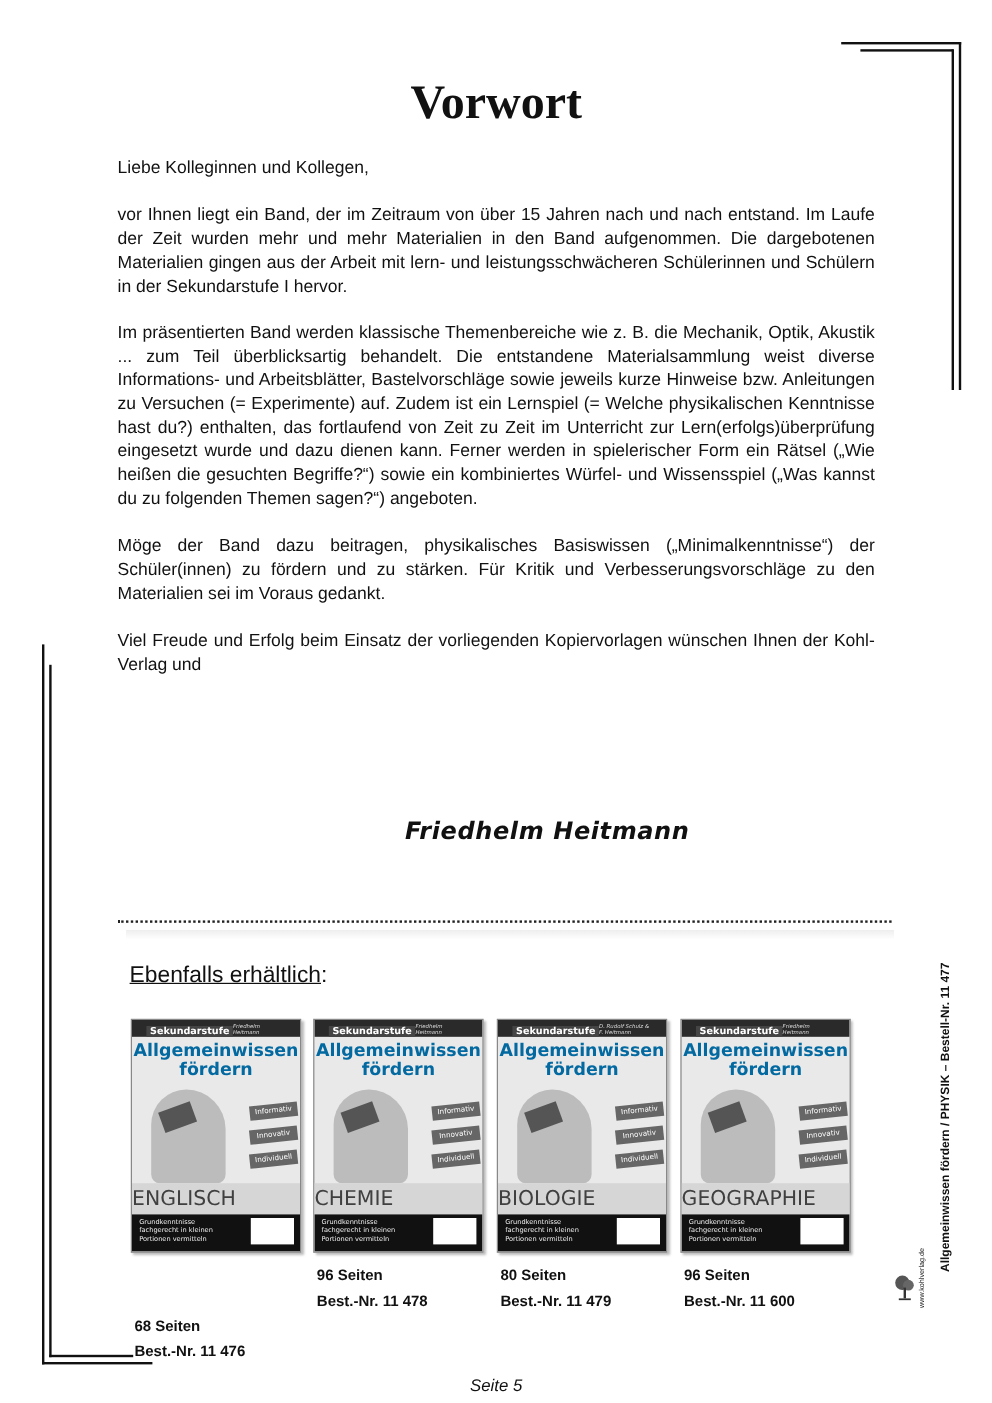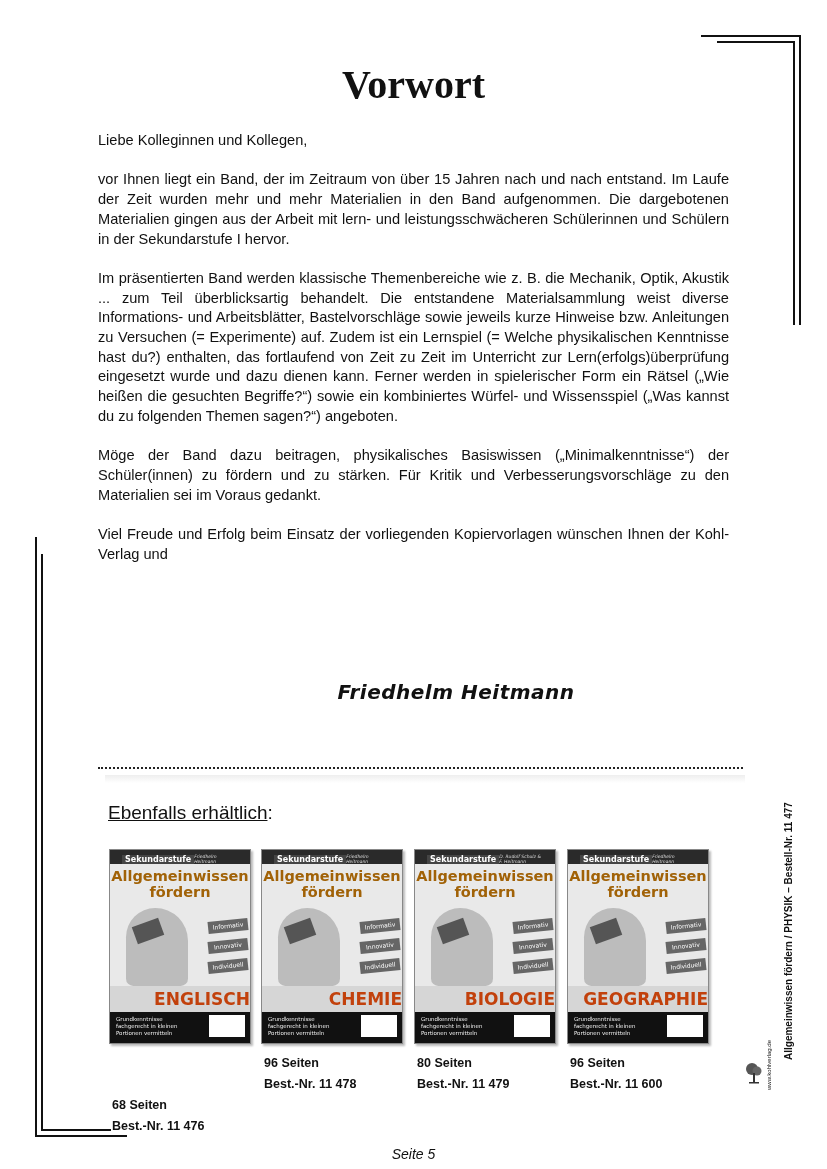--- a/index.html
+++ b/index.html
@@ -10,25 +10,25 @@
   #body p { margin:0 0 19.7px 0; }
   #signature { position:absolute; left:0; width:912px; top:680px; text-align:center; font-family:"DejaVu Sans", sans-serif; font-style:italic; font-weight:bold; font-size:20px; letter-spacing:0.5px; }
   #dots { position:absolute; left:98px; top:767px; width:645px; border-top:2px dotted #222; }
   #dotshadow { position:absolute; left:105px; top:775px; width:640px; height:8px; background:linear-gradient(#eee,#fff); }
   #also { position:absolute; left:108px; top:802px; font-size:19px; }
   #also .u { text-decoration:underline; }
   .book { position:absolute; top:849px; width:140px; height:193px; background:#e9e9e9; border:1px solid #888; box-shadow:2px 2px 2px #bbb; overflow:hidden; font-family:"DejaVu Sans", sans-serif; }
   .book .top { height:14px; background:#2a2a2a; display:flex; align-items:flex-end; justify-content:space-between; padding:0 12px; }
   .book .top .sek { background:#444; color:#fff; font-size:8px; font-weight:bold; padding:0 3px; }
   .book .top .auth { color:#ddd; font-size:4.5px; font-style:italic; }
-  .book .ttl { text-align:center; font-weight:bold; font-size:14.5px; line-height:16px; margin-top:4px; color:#a16207; }
+  .book .ttl { text-align:center; font-weight:bold; font-size:14.5px; line-height:16px; margin-top:4px; color:#0369a1; }
   .book .head { position:absolute; left:16px; top:58px; width:62px; height:78px; background:#bcbcbc; border-radius:40px 45px 10px 10px; }
   .book .puz { position:absolute; left:24px; top:72px; width:28px; height:18px; background:#555; transform:rotate(-20deg); }
   .book .tag { position:absolute; left:98px; width:40px; height:12px; background:#666; color:#fff; font-size:6px; text-align:center; line-height:12px; transform:rotate(-6deg); }
-  .book .subj { position:absolute; left:0; right:0; top:136px; height:26px; background:#d6d6d6; text-align:right; font-weight:bold; font-size:17px; line-height:26px; color:#c2410c; }
+  .book .subj { position:absolute; left:0; right:0; top:136px; height:26px; background:#d6d6d6; text-align:left; font-weight:normal; font-size:17px; line-height:26px; color:#404040; }
   .book .bottom { position:absolute; left:0; right:0; top:162px; bottom:0; background:#111; color:#eee; font-size:5.5px; line-height:7px; padding:4px 6px; }
   .book .logo { position:absolute; right:5px; top:165px; width:36px; height:22px; background:#fff; }
   .info { position:absolute; top:1053px; font-weight:bold; font-size:12.5px; line-height:21px; }
   #sidebar { position:absolute; left:783px; top:1060px; transform-origin:0 0; transform:rotate(-90deg); white-space:nowrap; font-size:10px; font-weight:bold; }
   #sidebar-url { position:absolute; left:766px; top:1090px; transform-origin:0 0; transform:rotate(-90deg); white-space:nowrap; font-size:6px; }
   #kohl-logo { position:absolute; left:745px; top:1062px; width:18px; height:22px; }
   #page-number { position:absolute; left:0; width:827px; top:1123px; text-align:center; font-style:italic; font-size:14px;margin-top:23px; }
 </style>
 </head>
 <body>

